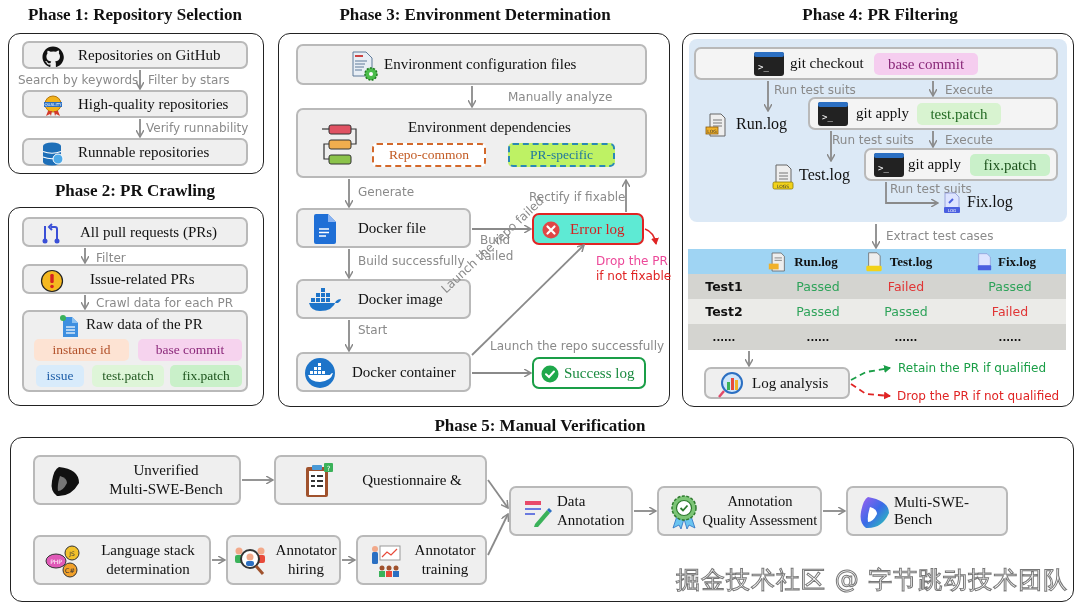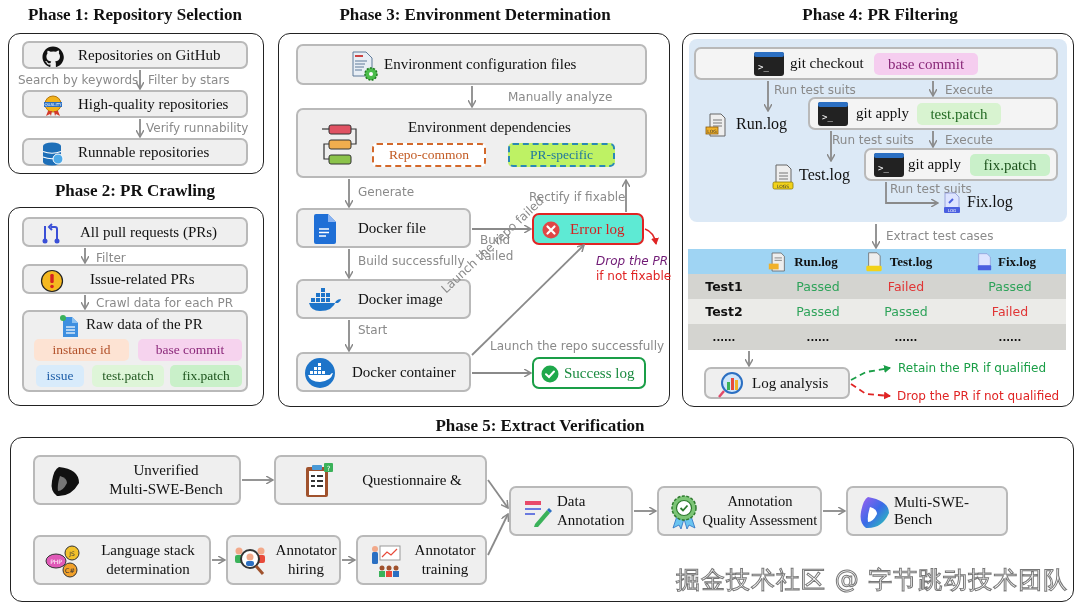--- a/index.html
+++ b/index.html
@@ -141,21 +141,21 @@
 <span class="lbl" style="left:480px;top:233px;">Build</span>
 <span class="lbl" style="left:480px;top:249px;">failed</span>
 
 <div class="node" style="left:532px;top:213px;width:112px;height:32px;border-color:#e02424;background:#5eead4;">
   <svg class="icon" style="left:8px;top:6px;" width="18" height="18" viewBox="0 0 18 18">
       <circle cx="9" cy="9" r="8.5" fill="#e04646"></circle>
       <path d="M5.5 5.5 L12.5 12.5 M12.5 5.5 L5.5 12.5" stroke="#fff" stroke-width="2.2" stroke-linecap="round"></path>
     </svg>
   <span style="position:absolute;left:36px;color:#d42020;">Error log</span>
 </div>
-<span class="lbl" style="left:596px;top:254px;color:#701a75;font-style:italic;">Drop the PR</span>
+<span class="lbl" style="left:596px;top:254px;color:#ec4899;">Drop the PR</span>
 <span class="lbl" style="left:596px;top:269px;color:#e02424;">if not fixable</span>
 
 <span class="lbl" style="left:358px;top:254px;">Build successfully</span>
 
 <div class="node" style="left:296px;top:279px;width:175px;height:40px;">
   <svg class="icon" style="left:10px;top:6px;" width="34" height="26" viewBox="0 0 34 26">
       <g fill="#1d74c9">
         <rect x="8" y="6" width="4" height="4"></rect>
         <rect x="13" y="6" width="4" height="4"></rect>
         <rect x="18" y="6" width="4" height="4"></rect>
@@ -313,21 +313,21 @@
       <rect x="9" y="11" width="3" height="8" fill="#3bb25a"></rect>
       <rect x="13" y="7" width="3" height="12" fill="#e84a3a"></rect>
       <rect x="17" y="9" width="3" height="10" fill="#f0b12a"></rect>
       <line x1="6" y1="20" x2="1" y2="26" stroke="#e04a6a" stroke-width="2.5"></line>
     </svg>
   <span style="position:absolute;left:46px;">Log analysis</span>
 </div>
 <span class="lbl" style="left:898px;top:361px;color:#1a9e47;">Retain the PR if qualified</span>
 <span class="lbl" style="left:897px;top:389px;color:#e02424;">Drop the PR if not qualified</span>
 
-<div class="phase-title" style="left:0;top:416px;width:1080px;">Phase 5: Extract Verification</div>
+<div class="phase-title" style="left:0;top:416px;width:1080px;">Phase 5: Manual Verification</div>
 <div class="panel" style="left:10px;top:437px;width:1064px;height:165px;"></div>
 
 <div class="node" style="left:33px;top:455px;width:208px;height:50px;">
   <svg class="icon" style="left:14px;top:8px;" width="32" height="34" viewBox="0 0 32 34">
       <path d="M10 2 Q30 4 30 18 Q22 32 8 31 Q1 26 3 16 Q5 4 10 2 Z" fill="#111"></path>
       <path d="M11 11 Q18 13 18 18 Q14 26 9 26 Q8 20 11 11 Z" fill="#777"></path>
     </svg>
   <div style="position:absolute;left:58px;width:146px;text-align:center;line-height:19px;">
     <div>Unverified</div>
     <div>Multi-SWE-Bench</div>

